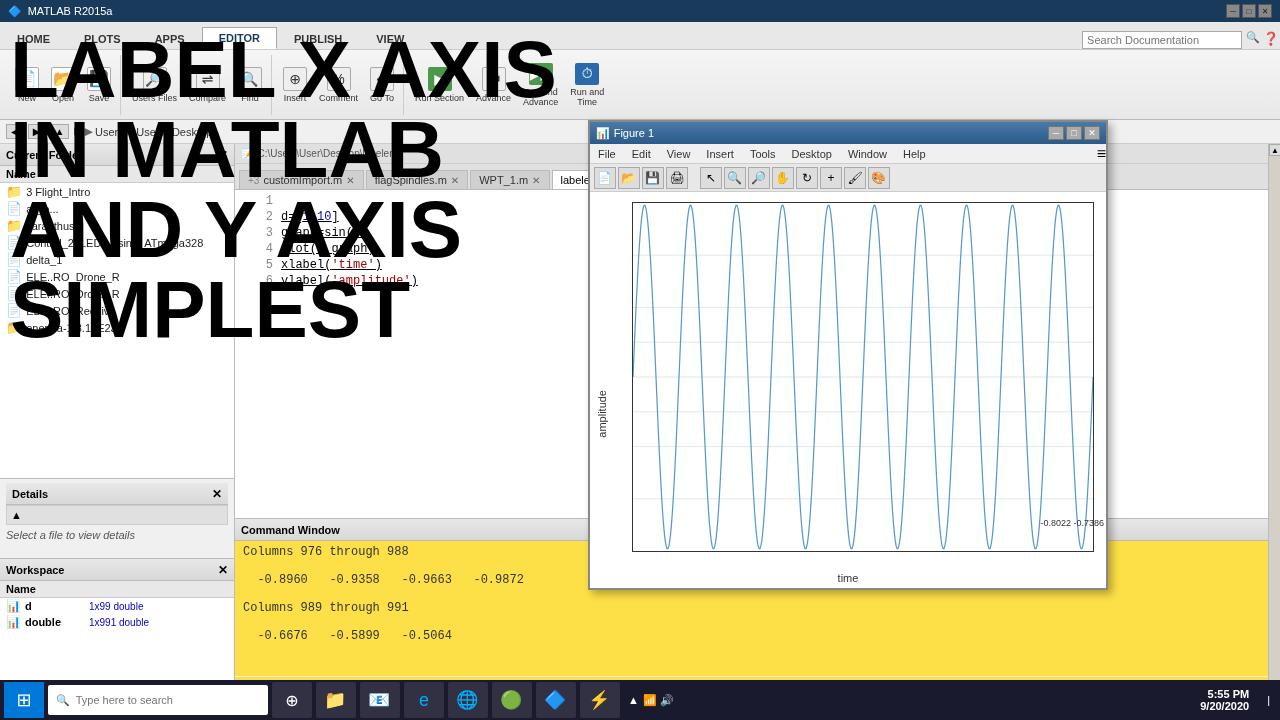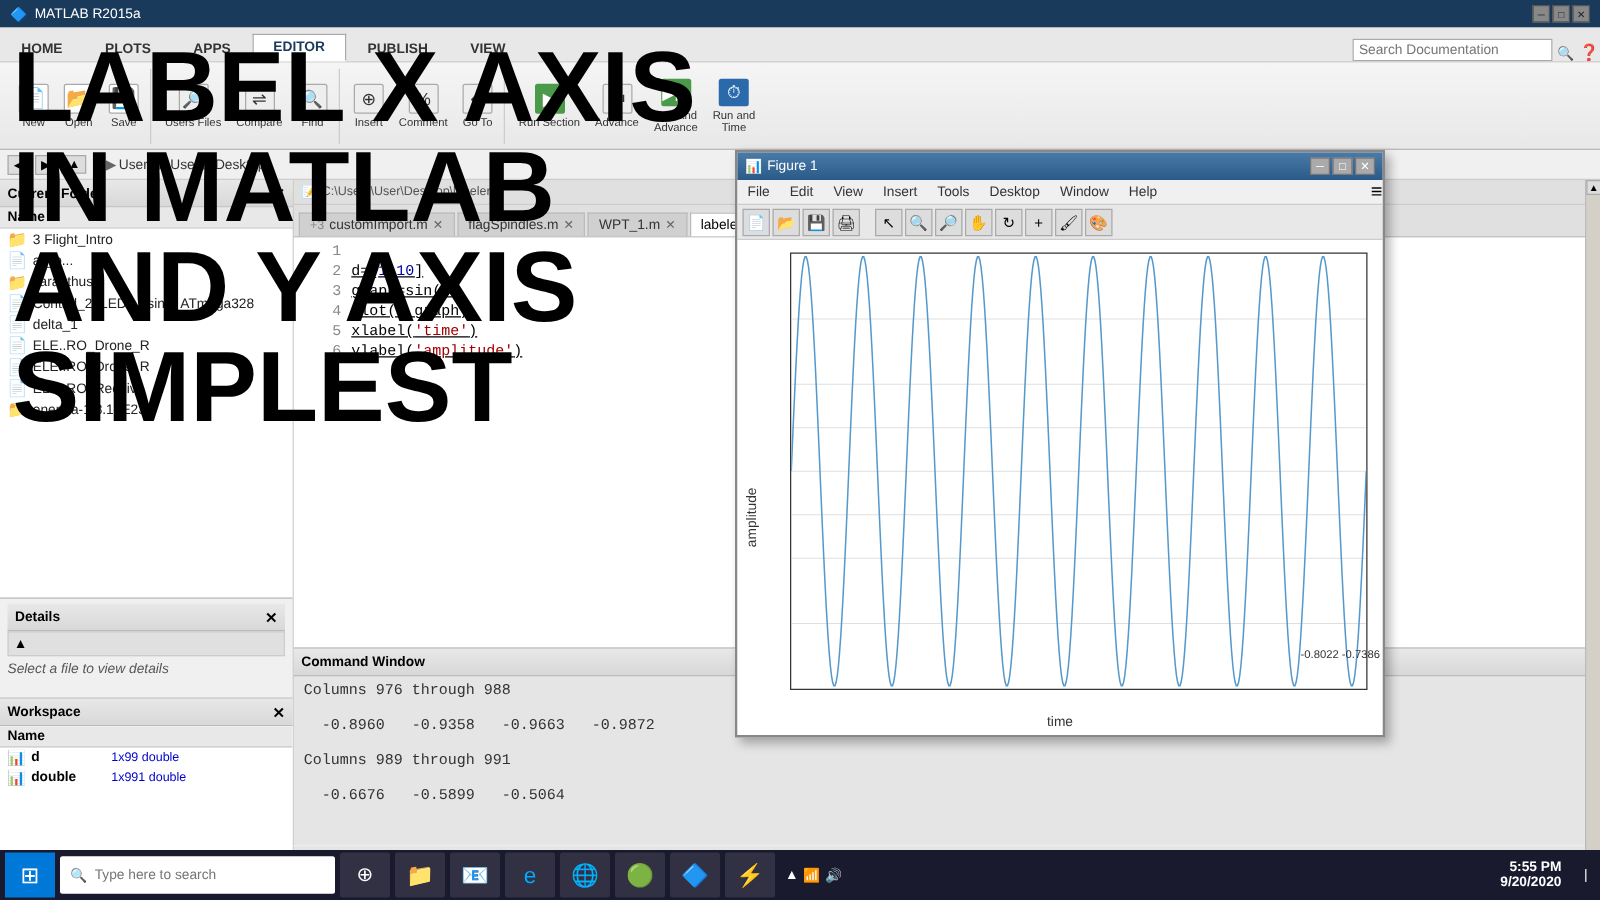--- a/index.html
+++ b/index.html
@@ -126,21 +126,21 @@
     .addr-path {
       display: flex; align-items: center; gap: 2px;
       color: #333;
     }
     .addr-sep { color: #666; }
 
     
     .search-doc {
       margin-left: auto;
       display: flex;
-      align-items: flex-end;
+      align-items: flex-start;
       gap: 4px;
     }
     .search-doc input {
       width: 160px;
       height: 18px;
       font-size: 11px;
       border: 1px solid #aaa;
       padding: 0 4px;
     }
 
@@ -299,21 +299,21 @@
       text-align: right;
       margin-right: 8px;
       user-select: none;
       flex-shrink: 0;
     }
     .code-text { color: #000; text-decoration: underline; }
 
     
     .cmd-window {
       height: 180px;
-      background: #e5e5e5;
+      background: #fde047;
       border-top: 1px solid #bbb;
     }
     .cmd-header {
       height: 22px;
       background: linear-gradient(to bottom, #e8e8e8, #d8d8d8);
       border-bottom: 1px solid #bbb;
       display: flex;
       align-items: center;
       padding: 0 6px;
       font-size: 11px;

